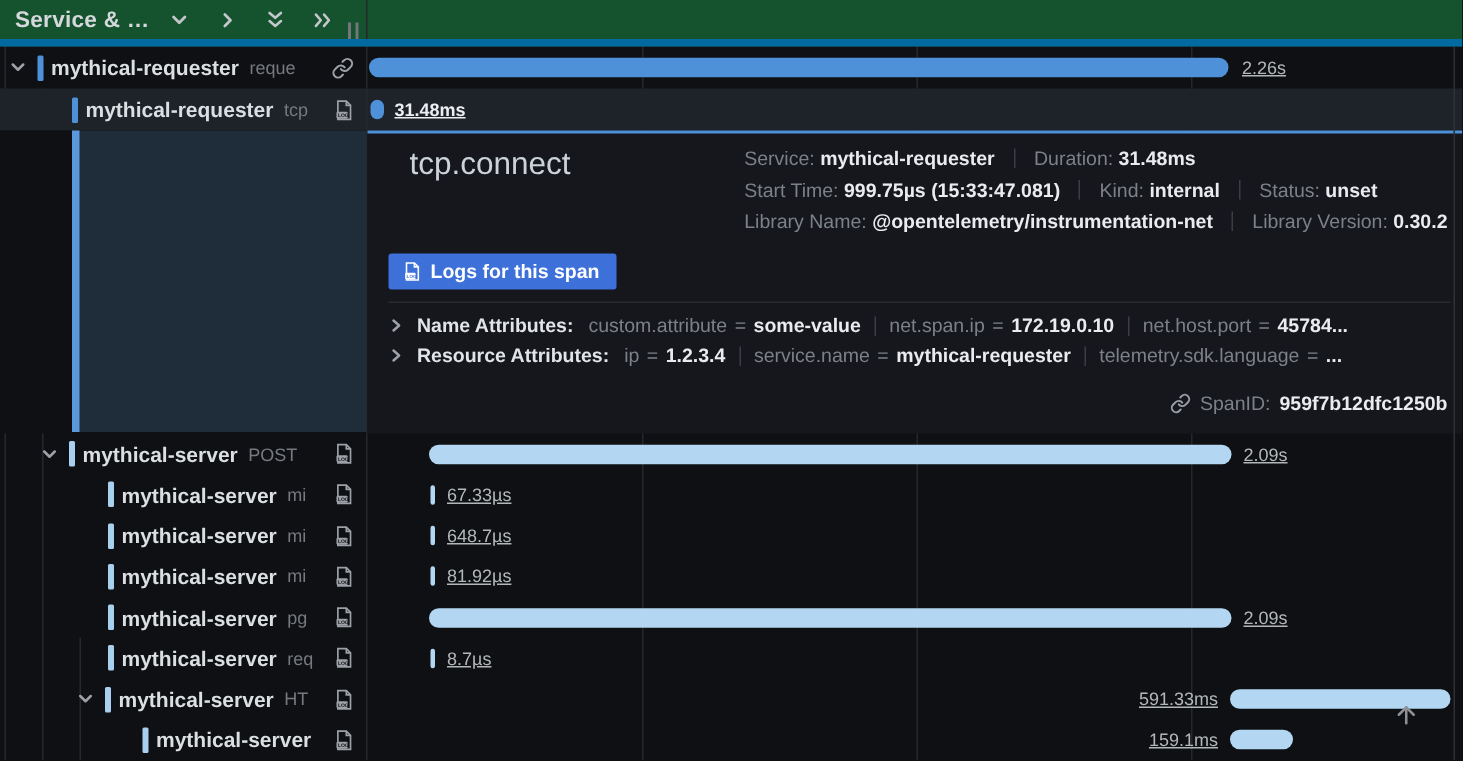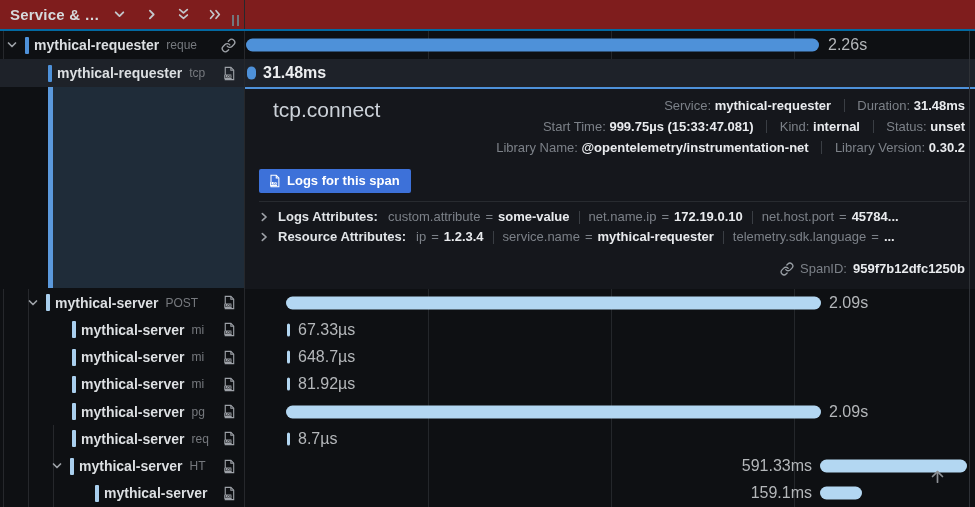--- a/index.html
+++ b/index.html
@@ -3,21 +3,21 @@
 <meta charset="utf-8">
 <style>
   * { margin:0; padding:0; box-sizing:border-box; }
   html,body { background:#0e1013; }
   .app {
     position:relative; width:975px; height:507px; overflow:hidden;
     background:#0e1013; font-family:"Liberation Sans", sans-serif;
     color:#dcdfe2; display:flex; flex-direction:column;
   }
   
-  .hdr { height:31px; display:flex; flex:none; background:#7f1d1d; border-bottom:2px solid #0369a1; z-index:5; }
+  .hdr { height:31px; display:flex; flex:none; background:#14532d; border-bottom:5px solid #0369a1; z-index:5; }
   .hdr-left { width:245px; flex:none; position:relative; display:flex; align-items:center; border-right:1px solid #26282c; padding-left:10px; }
   .hdr-title { font-size:15px; font-weight:700; color:#d6d9dc; letter-spacing:.2px; }
   .hdr-icons { display:flex; align-items:center; gap:19px; margin-left:13px; color:#c3c6ca; }
   .hdr-icons svg { display:block; cursor:pointer; }
   .resize-handle { position:absolute; right:5px; top:15px; display:flex; gap:3px; cursor:col-resize; }
   .resize-handle i { display:block; width:2px; height:11px; background:#73777d; }
   .hdr-right { flex:1; position:relative; font-size:13px; font-weight:600; color:#c9ccd0; }
   .tick { position:absolute; top:7px; white-space:nowrap; }
   
   .gridline { position:absolute; top:31px; bottom:0; width:1px; background:#24272b; z-index:0; }
@@ -28,29 +28,29 @@
   .row.grow { flex:1; height:auto; }
   .row.selected { background:#1e2229; }
   .cl { width:245px; flex:none; display:flex; align-items:center; border-right:1px solid #26282c; overflow:hidden; position:relative; }
   .cl .chev { flex:none; margin-right:7px; color:#9da1a7; cursor:pointer; }
   .ind { flex:none; width:4px; height:17px; border-radius:1px; margin-right:5px; }
   .nm { flex:none; font-size:14px; font-weight:600; color:#dcdfe2; white-space:nowrap; cursor:pointer; }
   .sec { flex:1; font-size:12px; color:#76797e; white-space:nowrap; overflow:hidden; margin-left:7px; }
   .trail { flex:none; color:#9da1a7; margin:0 8px 0 4px; cursor:pointer; }
   .cr { flex:1; position:relative; }
   .bar { position:absolute; top:50%; transform:translateY(-50%); height:13px; border-radius:7px; cursor:pointer; }
-  .dur { position:absolute; top:50%; transform:translateY(-50%); font-size:16px; color:#b4b7ba; white-space:nowrap; }
+  .dur { position:absolute; top:50%; transform:translateY(-50%); font-size:12px; color:#b4b7ba; white-space:nowrap;text-decoration:underline; }
   .dur.sel { color:#eceef0; font-weight:700; }
   
   .detail { display:flex; height:202px; flex:none; position:relative; z-index:3; }
   .detail-l { width:245px; flex:none; border-right:1px solid #26282c; position:relative; background:#0e1013; }
   .detail-box { position:absolute; left:48px; right:0; top:0; bottom:1px; background:#1f2c39; border-left:5px solid #5b99dc; }
   .detail-r { flex:1; position:relative; background:#15171c; border-top:2px solid #4e91d9; }
   .d-title { position:absolute; left:14px; top:9px; font-size:21px; font-weight:500; color:#ccd2d9; cursor:default;margin-left:14px; }
-  .meta { position:absolute; right:10px; top:6px; text-align:right; font-size:13px; line-height:21px; white-space:nowrap; }
+  .meta { position:absolute; right:10px; top:6px; text-align:left; font-size:13px; line-height:21px; white-space:nowrap; }
   .mk { color:#7c8188; }
   .mv { color:#e9ebee; font-weight:700; }
   .vsep { display:inline-block; width:1px; height:13px; background:#3a3e44; margin:0 9px -2px 9px; }
   .logs-btn { position:absolute; left:14px; top:80px; display:flex; align-items:center; gap:6px;
     background:#3d71d9; color:#ffffff; font-size:13px; font-weight:700; padding:4px 11px 5px 9px;
     border:none; border-radius:2px; cursor:pointer; font-family:"Liberation Sans", sans-serif; }
   .d-divider { position:absolute; left:14px; right:8px; top:112px; height:1px; background:#282b30; }
   .attr-row { position:absolute; left:14px; right:8px; font-size:13px; white-space:nowrap; overflow:hidden; display:flex; align-items:center; }
   .attr-row .chev { color:#9da1a7; margin-right:9px; flex:none; cursor:pointer; }
   .attr-label { color:#e2e5e8; font-weight:700; margin-right:10px; cursor:pointer; }
@@ -181,24 +181,24 @@
           </svg>
         <span>Logs for this span</span>
       </button>
 
       <div class="d-divider"></div>
 
       <div class="attr-row" style="top:120px">
         <svg class="chev" width="10" height="10" viewBox="0 0 12 12" fill="none" stroke="currentColor" stroke-width="2" stroke-linecap="round" stroke-linejoin="round">
             <polyline points="4,2 8.5,6 4,10"></polyline>
           </svg>
-        <span class="attr-label">Logs Attributes:</span>
+        <span class="attr-label">Name Attributes:</span>
         <span><span class="ak">custom.attribute</span><span class="eq">=</span><span class="av">some-value</span></span>
         <span class="vsep"></span>
-        <span><span class="ak">net.name.ip</span><span class="eq">=</span><span class="av">172.19.0.10</span></span>
+        <span><span class="ak">net.span.ip</span><span class="eq">=</span><span class="av">172.19.0.10</span></span>
         <span class="vsep"></span>
         <span><span class="ak">net.host.port</span><span class="eq">=</span><span class="av">45784...</span></span>
       </div>
 
       <div class="attr-row" style="top:140px">
         <svg class="chev" width="10" height="10" viewBox="0 0 12 12" fill="none" stroke="currentColor" stroke-width="2" stroke-linecap="round" stroke-linejoin="round">
             <polyline points="4,2 8.5,6 4,10"></polyline>
           </svg>
         <span class="attr-label">Resource Attributes:</span>
         <span><span class="ak">ip</span><span class="eq">=</span><span class="av">1.2.3.4</span></span>

